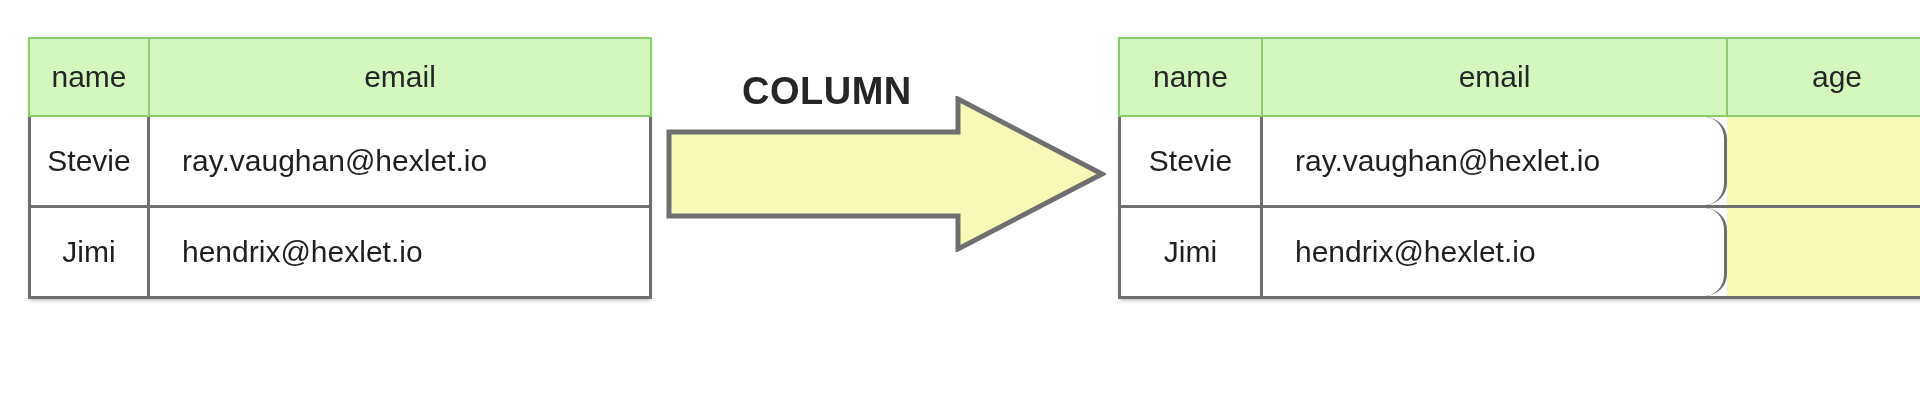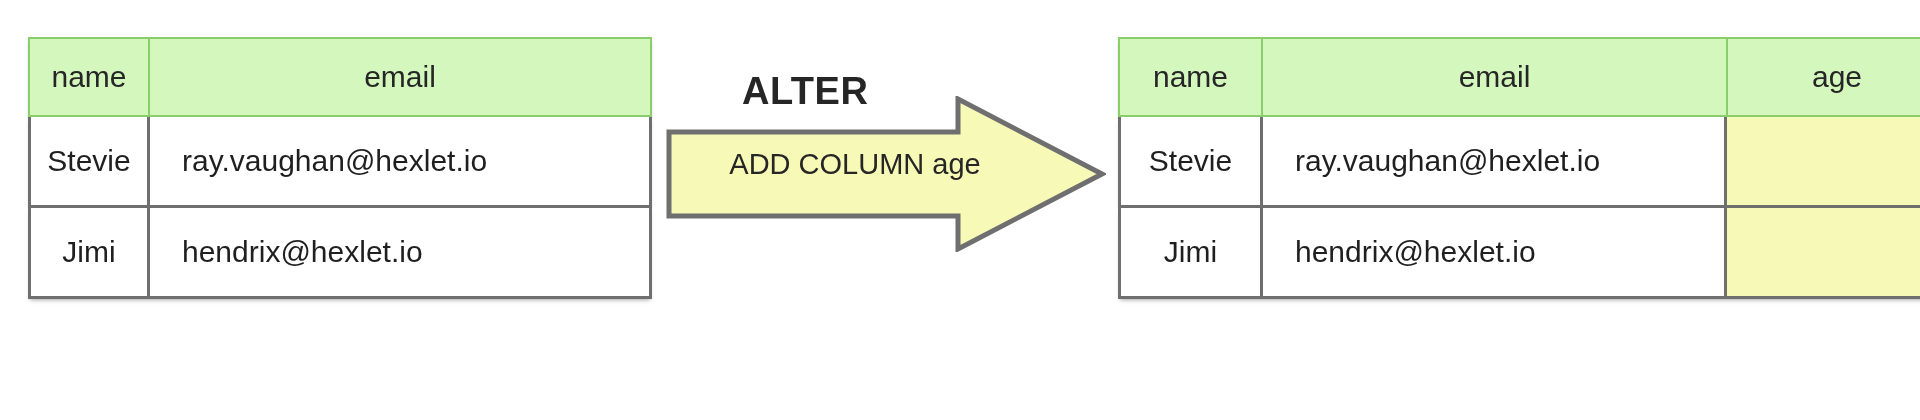--- a/index.html
+++ b/index.html
@@ -70,21 +70,21 @@
     align-items: center;
     font-size: 30px;
     color: #1f1f1f;
     border-right: 3px solid #6f6f6f;
     overflow: hidden;
     white-space: nowrap;
     padding: 0 0 0 0;
   }
   .body-cell:last-child { border-right: none; }
   .cell-center { justify-content: center; }
-  .cell-pad-left { padding-left: 32px; }
+  .cell-pad-left { padding-left: 32px; border-radius: 22px; }
   .cell-new { background: #f7f9b6; }
 
   
   .alter-label {
     position: absolute;
     font-size: 38px;
     font-weight: bold;
     letter-spacing: 0.5px;
     color: #262626;
     white-space: nowrap;
@@ -126,28 +126,27 @@
       <div class="body-cell cell-center" style="width:119px;">Stevie</div>
       <div class="body-cell cell-pad-left" style="width:499px;">ray.vaughan@hexlet.io</div>
     </div>
 
     <div class="tbl-row body-row">
       <div class="body-cell cell-center" style="width:119px;">Jimi</div>
       <div class="body-cell cell-pad-left" style="width:499px;">hendrix@hexlet.io</div>
     </div>
   </div>
 
-  <div class="alter-label" style="left:742px; top:70px;">ALTER</div>
+  <div class="alter-label" style="left:742px; top:70px;">COLUMN</div>
 
   <div class="arrow-wrap">
     <svg width="440" height="156" viewBox="0 0 440 156" xmlns="http://www.w3.org/2000/svg">
       <polygon points="3,36 292,36 292,3 436,78 292,153 292,120 3,120" fill="#f7f9b6" stroke="#6f6f6f" stroke-width="5" stroke-linejoin="miter"></polygon>
     </svg>
   </div>
-  <div class="arrow-text">ADD COLUMN age</div>
 
   <div class="db-table" style="left:1118px; top:37px; width:830px;">
 
     <div class="tbl-row hdr-row">
       <div class="hdr-cell" style="width:143px;">name</div>
       <div class="hdr-cell" style="width:465px;">email</div>
       <div class="hdr-cell" style="width:218px;">age</div>
     </div>
 
     <div class="tbl-row body-row no-right">

